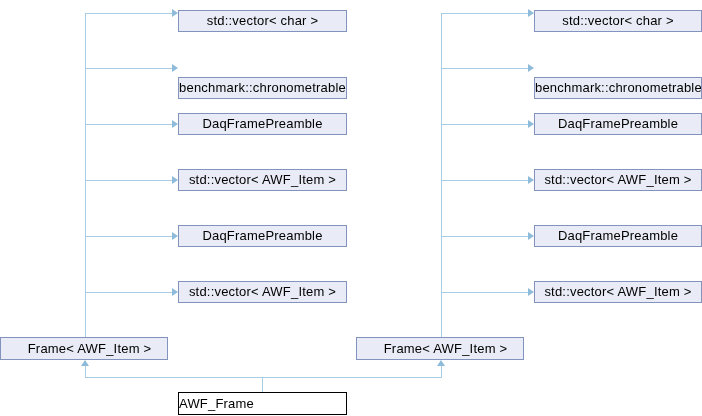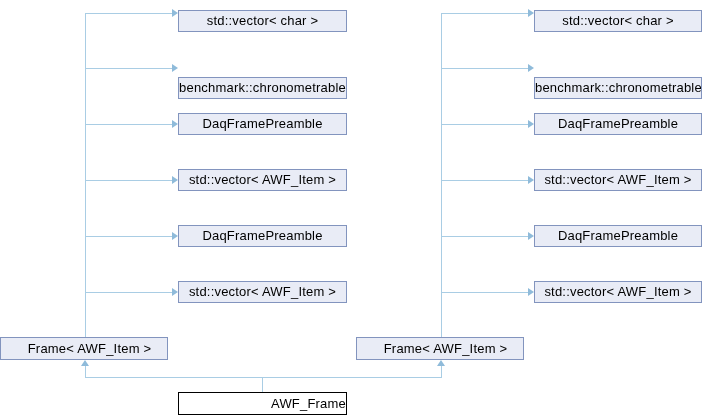--- a/index.html
+++ b/index.html
@@ -31,21 +31,21 @@
   .m3 { top: 169px; } .m4 { top: 225px; } .m5 { top: 281px; }
   .frame { top: 337px; height: 23px; line-height: 21px; padding-left: 11px; }
   .frameL { left: 0px; width: 168px; }
   .frameR { left: 356px; width: 168px; }
   .main {
     position: absolute;
     box-sizing: border-box;
     left: 178px; top: 392px; width: 169px; height: 23px;
     border: 1px solid #000000;
     background: #ffffff;
-    text-align: right;
+    text-align: left;
     line-height: 21px;
     letter-spacing: 0.2px;
   }
   .edge { position: absolute; background: #a9cde4; }
   .h { height: 1px; }
   .v { width: 1px; }
   .vL { left: 85px; top: 13px; height: 324px; }
   .vR { left: 441px; top: 13px; height: 324px; }
   .bL { left: 85px; width: 87px; }
   .bR { left: 441px; width: 87px; }

